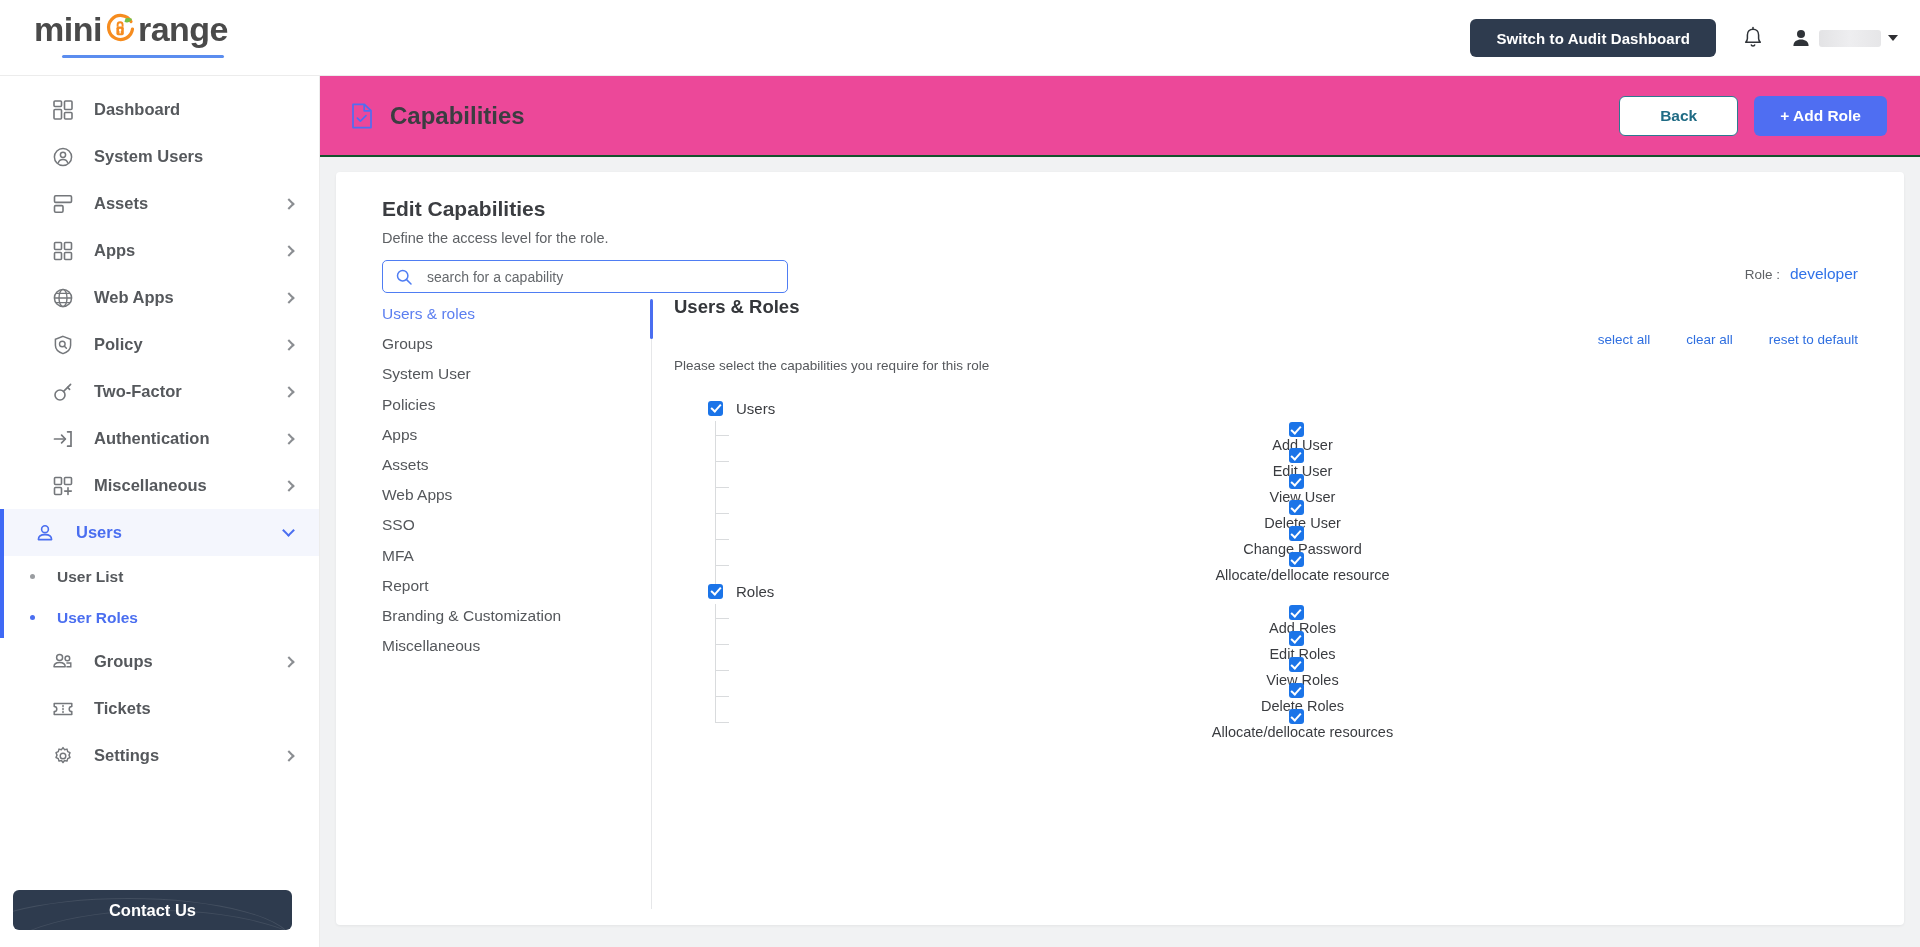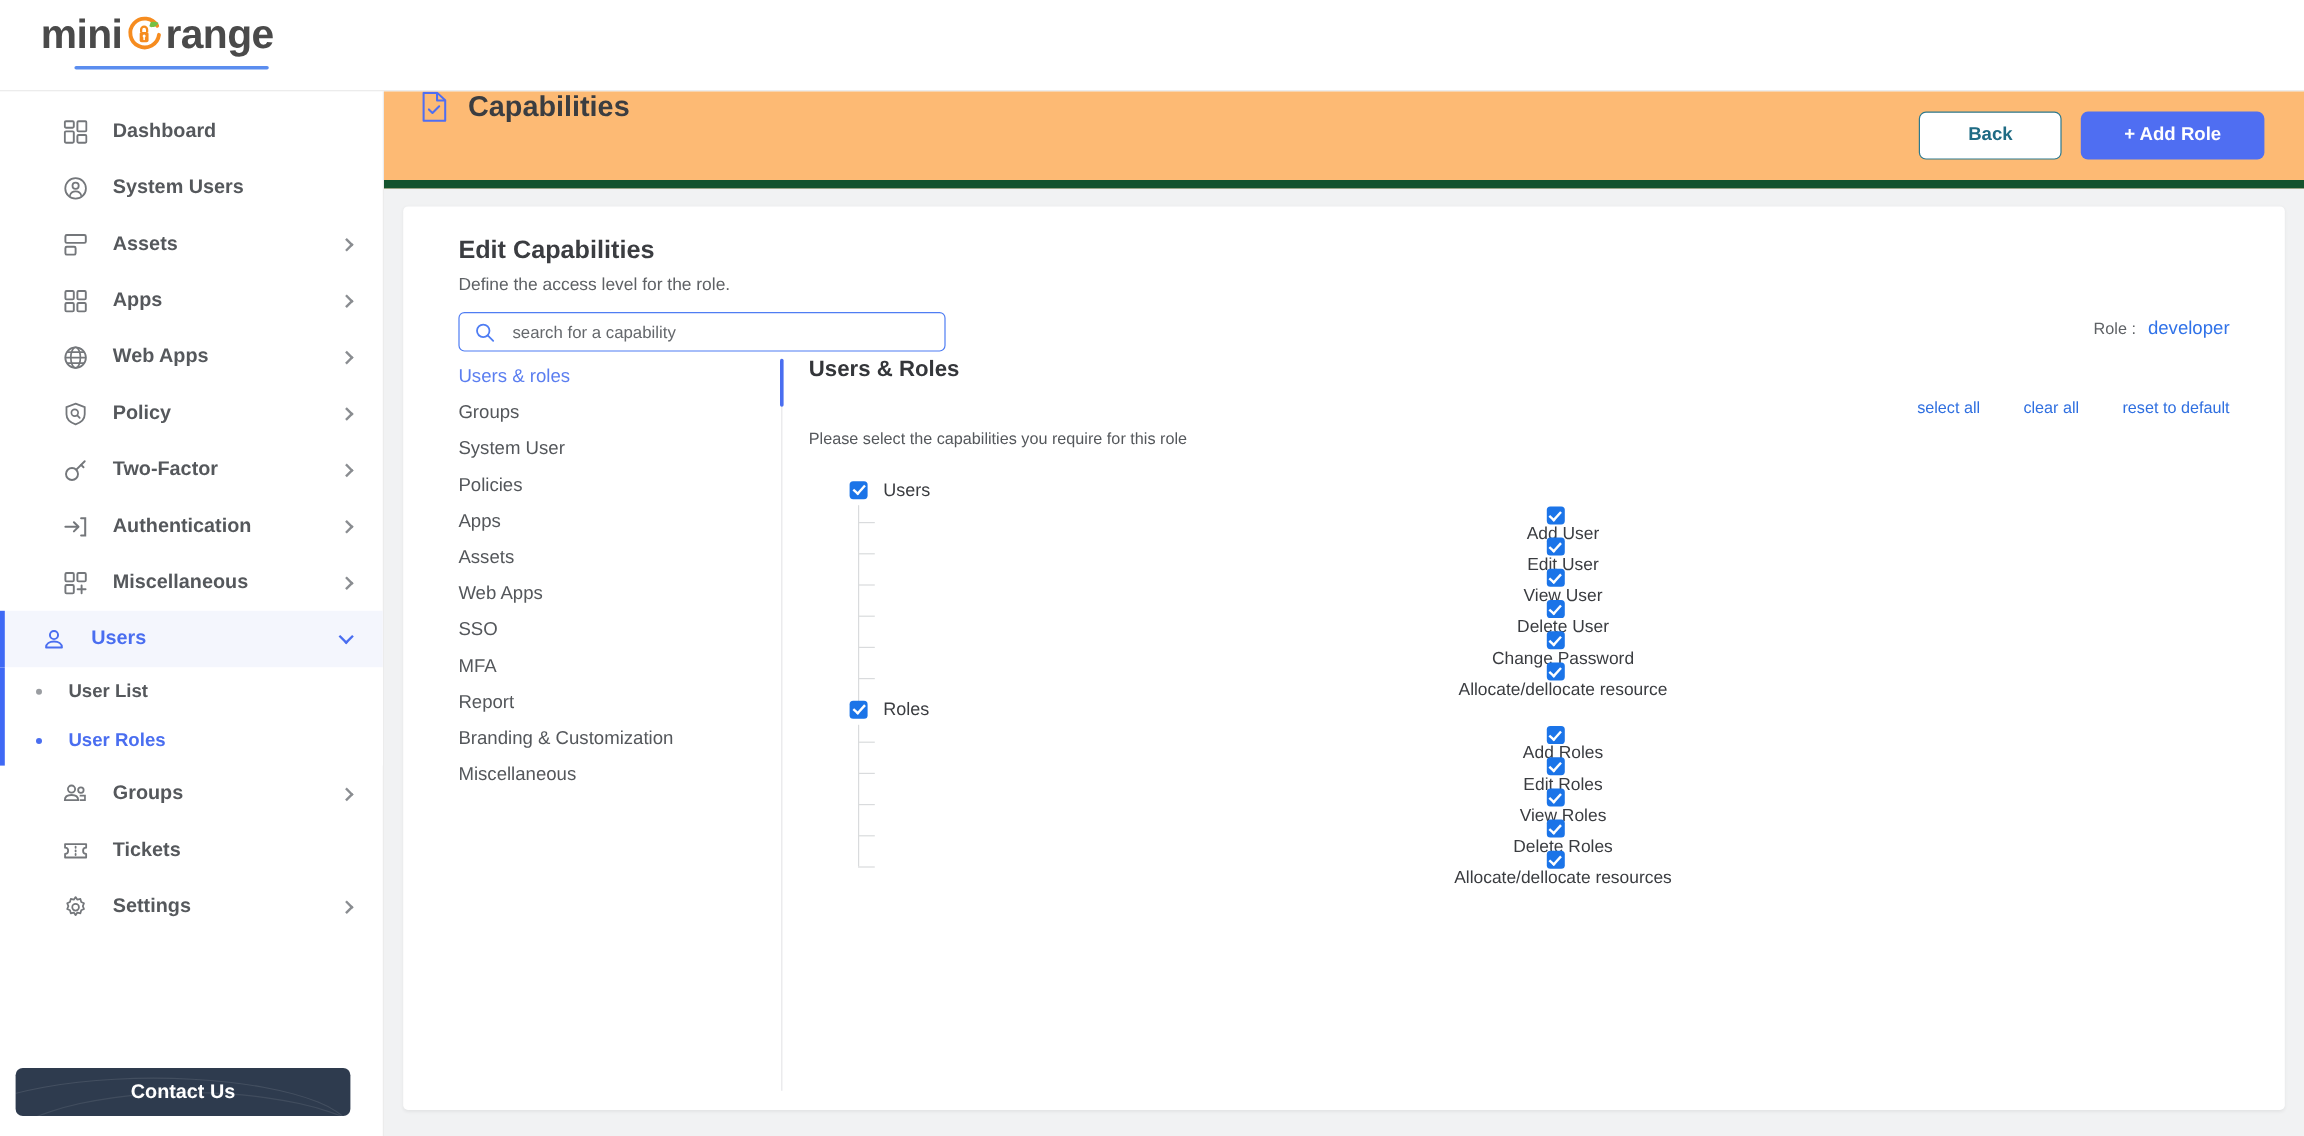--- a/index.html
+++ b/index.html
@@ -106,34 +106,34 @@
     overflow: hidden; position: absolute;
   }
   .contact-btn .cs { position: absolute; left: -50px; top: 8px; width: 330px; height: 90px;
     border-radius: 50%; border: 1px solid rgba(255,255,255,0.10); }
   .contact-btn .cs2 { position: absolute; left: -20px; top: 20px; width: 330px; height: 110px;
     border-radius: 50%; border: 1px solid rgba(255,255,255,0.09); }
 
   
   .page-header {
     position: absolute; left: 320px; top: 76px; width: 1600px; height: 81px;
-    background: #fdba74; display: flex; 
-    border-bottom: 7px solid #14532d;
+    background: #ec4899; display: flex; align-items: center;
+    border-bottom: 2px solid #14532d;
   }
   .ph-icon { margin-left: 30px; margin-right: 16px; display: flex; }
   .ph-title { font-size: 24px; font-weight: 700; color: #3b3d41; }
   .ph-actions { margin-left: auto; margin-right: 33px; display: flex; align-items: center; gap: 16px; }
   .btn-back {
     height: 40px; padding: 0 40px; background: #ffffff;
     border: 1.5px solid #2c7a90; border-radius: 6px; color: #1f6b84;
     font-family: "Liberation Sans", sans-serif;
     font-size: 15.5px; font-weight: 700; cursor: pointer;
   }
   .btn-addrole {
-    height: 40px; padding: 0 36px; background: #4f6ef2;
+    height: 40px; padding: 0 26px; background: #4f6ef2;
     border: none; border-radius: 6px; color: #ffffff;
     font-family: "Liberation Sans", sans-serif;
     font-size: 15.5px; font-weight: 700; cursor: pointer; white-space: nowrap;
   }
 
   
   .card {
     position: absolute; left: 336px; top: 172px; width: 1568px; height: 753px;
     background: #ffffff; border-radius: 4px;
     box-shadow: 0 1px 3px rgba(0,0,0,0.06);
@@ -232,20 +232,38 @@
           <circle cx="17.1" cy="18" r="1.25" fill="#ffffff"></circle>
           <rect x="16.5" y="18.4" width="1.25" height="3" fill="#ffffff"></rect>
           <path d="M22.5 6.5 c4 -1.2 6.6 0.6 6.6 0.6 s-1.6 3.2 -5 3.5 c-2 0.2 -2.6 -1 -2.6 -1 z" fill="#76c043"></path>
         </svg>
       </span>
       <span>range</span>
     </div>
     <div class="logo-underline"></div>
   </div>
 
+  <div class="topbar-right">
+    <button class="audit-btn">Switch to Audit Dashboard</button>
+    <button class="bell-btn">
+      <svg width="22" height="24" viewBox="0 0 22 24">
+        <path d="M11 3.2 c-3.4 0 -5.6 2.5 -5.6 5.7 v3.6 c0 1.6 -0.7 2.6 -1.7 3.7 h14.6 c-1 -1.1 -1.7 -2.1 -1.7 -3.7 V8.9 c0 -3.2 -2.2 -5.7 -5.6 -5.7 z" fill="none" stroke="#2f3338" stroke-width="1.5" stroke-linejoin="round"></path>
+        <path d="M9.1 18.5 a1.95 1.95 0 0 0 3.8 0" fill="none" stroke="#2f3338" stroke-width="1.5"></path>
+        <path d="M11 3.2 V1.6" stroke="#2f3338" stroke-width="1.5" stroke-linecap="round"></path>
+      </svg>
+    </button>
+    <div class="user-chip">
+      <svg width="22" height="22" viewBox="0 0 22 22">
+        <circle cx="11" cy="7" r="4" fill="#2f3338"></circle>
+        <path d="M3.4 19 c0 -4.3 3.4 -6.4 7.6 -6.4 s7.6 2.1 7.6 6.4 z" fill="#2f3338"></path>
+      </svg>
+      <div class="user-blur"></div>
+      <div class="caret-down"></div>
+    </div>
+  </div>
 </div>
 
 <div class="sidebar">
   <div class="nav-list">
 
     <div class="nav-item">
       <span class="nav-ico">
         <svg width="20" height="20" viewBox="0 0 20 20">
             <rect x="1" y="1" width="7.5" height="5.5" rx="1" fill="none" stroke="#74777b" stroke-width="1.6"></rect>
             <rect x="11.5" y="1" width="7.5" height="8.5" rx="1" fill="none" stroke="#74777b" stroke-width="1.6"></rect>

